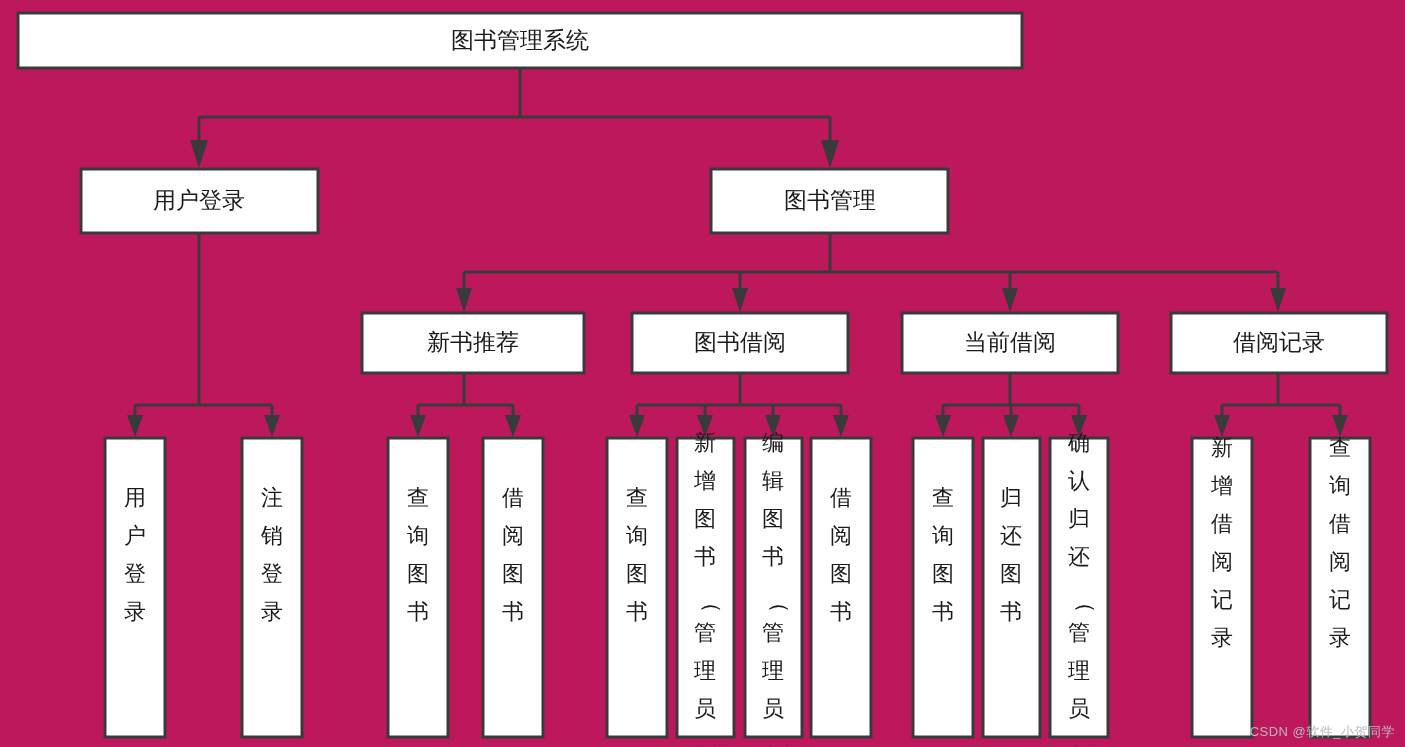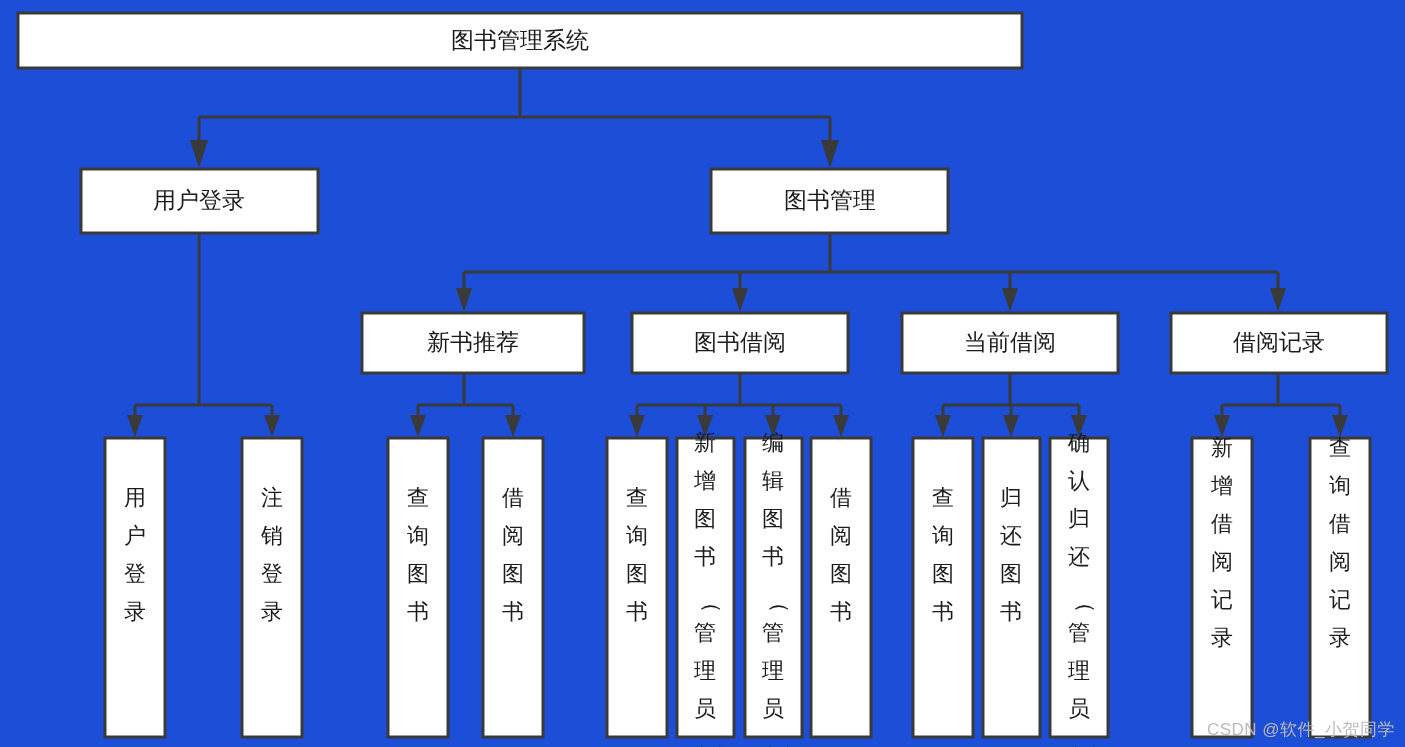--- a/index.html
+++ b/index.html
@@ -10,21 +10,21 @@
   body {
     width: 1405px;
     height: 747px;
     font-family: "Liberation Sans", "DejaVu Sans", sans-serif;
     overflow: hidden;
   }
   #diagram-root {
     position: relative;
     width: 1405px;
     height: 747px;
-    background: #1d4ed8;
+    background: #be185d;
   }
   svg.diagram-canvas {
     position: absolute;
     top: 0;
     left: 0;
     width: 1405px;
     height: 747px;
   }
   .node-box {
     fill: #ffffff;
@@ -57,21 +57,21 @@
     font-family: "Liberation Sans", "DejaVu Sans", sans-serif;
     font-size: 22px;
     fill: #1b1b1b;
     text-anchor: middle;
   }
   .watermark {
     position: absolute;
     right: 10px;
     bottom: 6px;
     font-family: "Liberation Sans", "DejaVu Sans", sans-serif;
-    font-size: 17px;
+    font-size: 13px;
     color: #b9b9b9;
     letter-spacing: 0.5px;
     white-space: nowrap;
     user-select: none;
   }
 </style>
 </head>
 <body>
 
 <div id="diagram-root">

